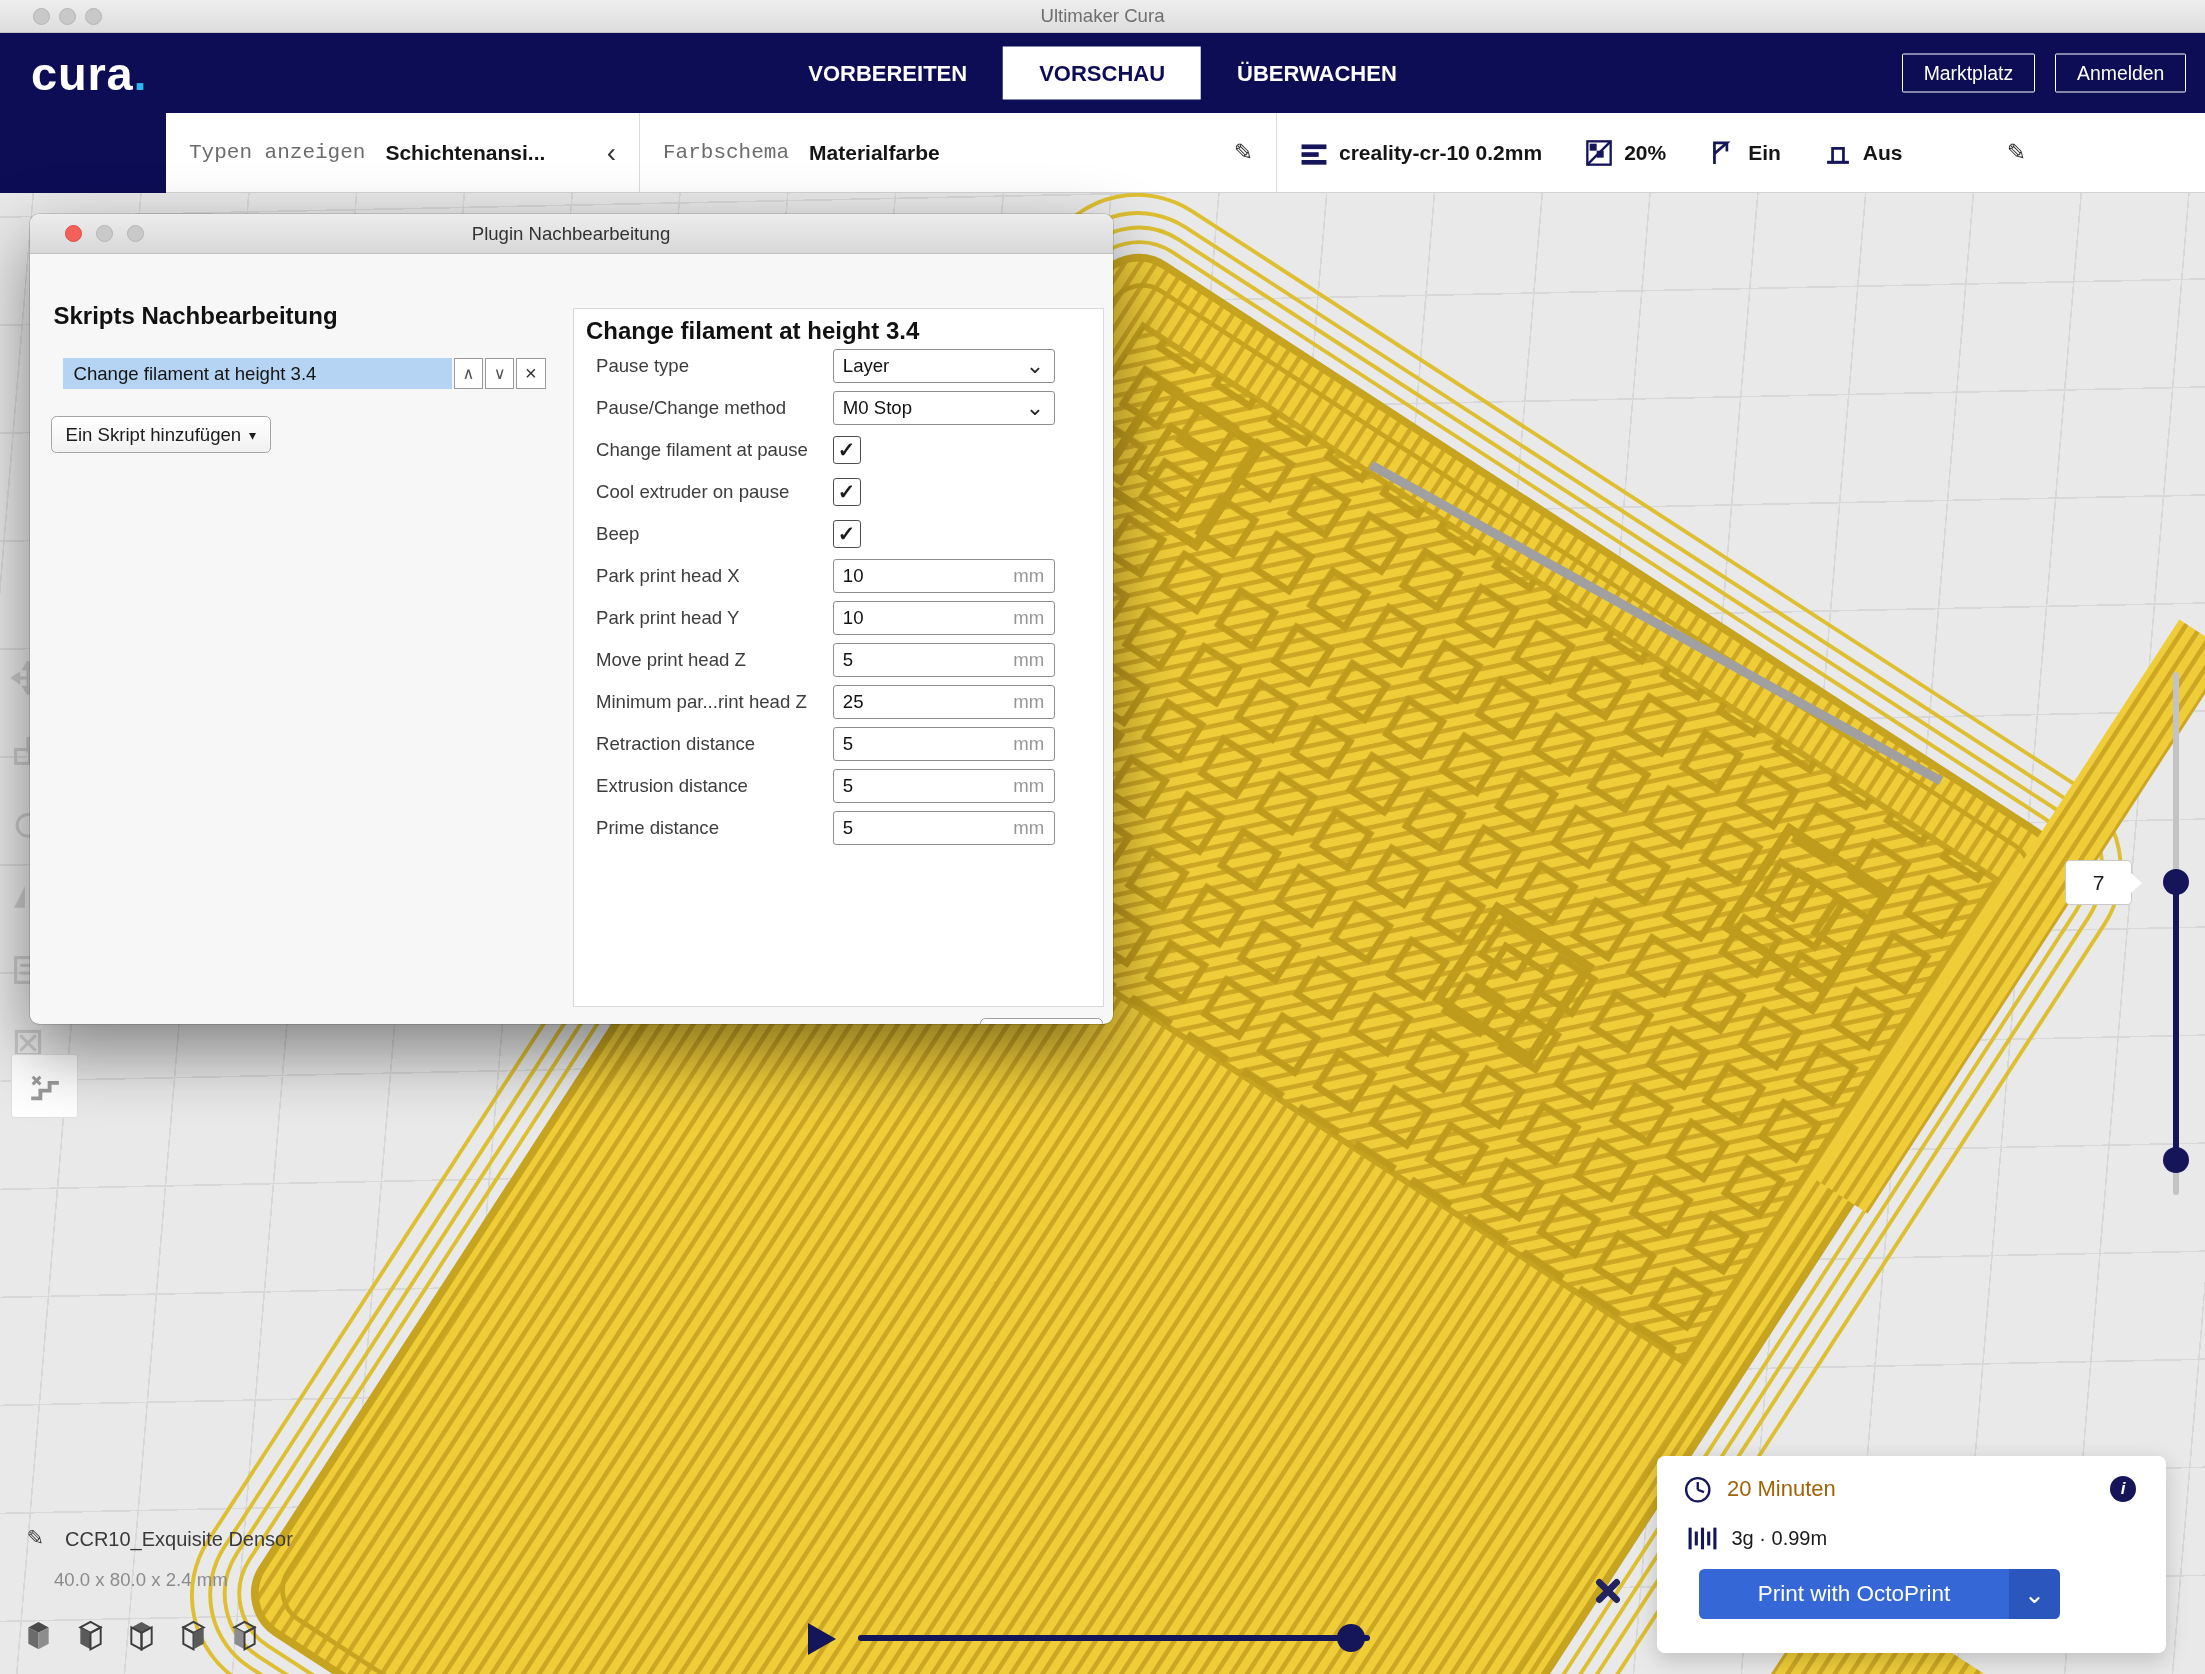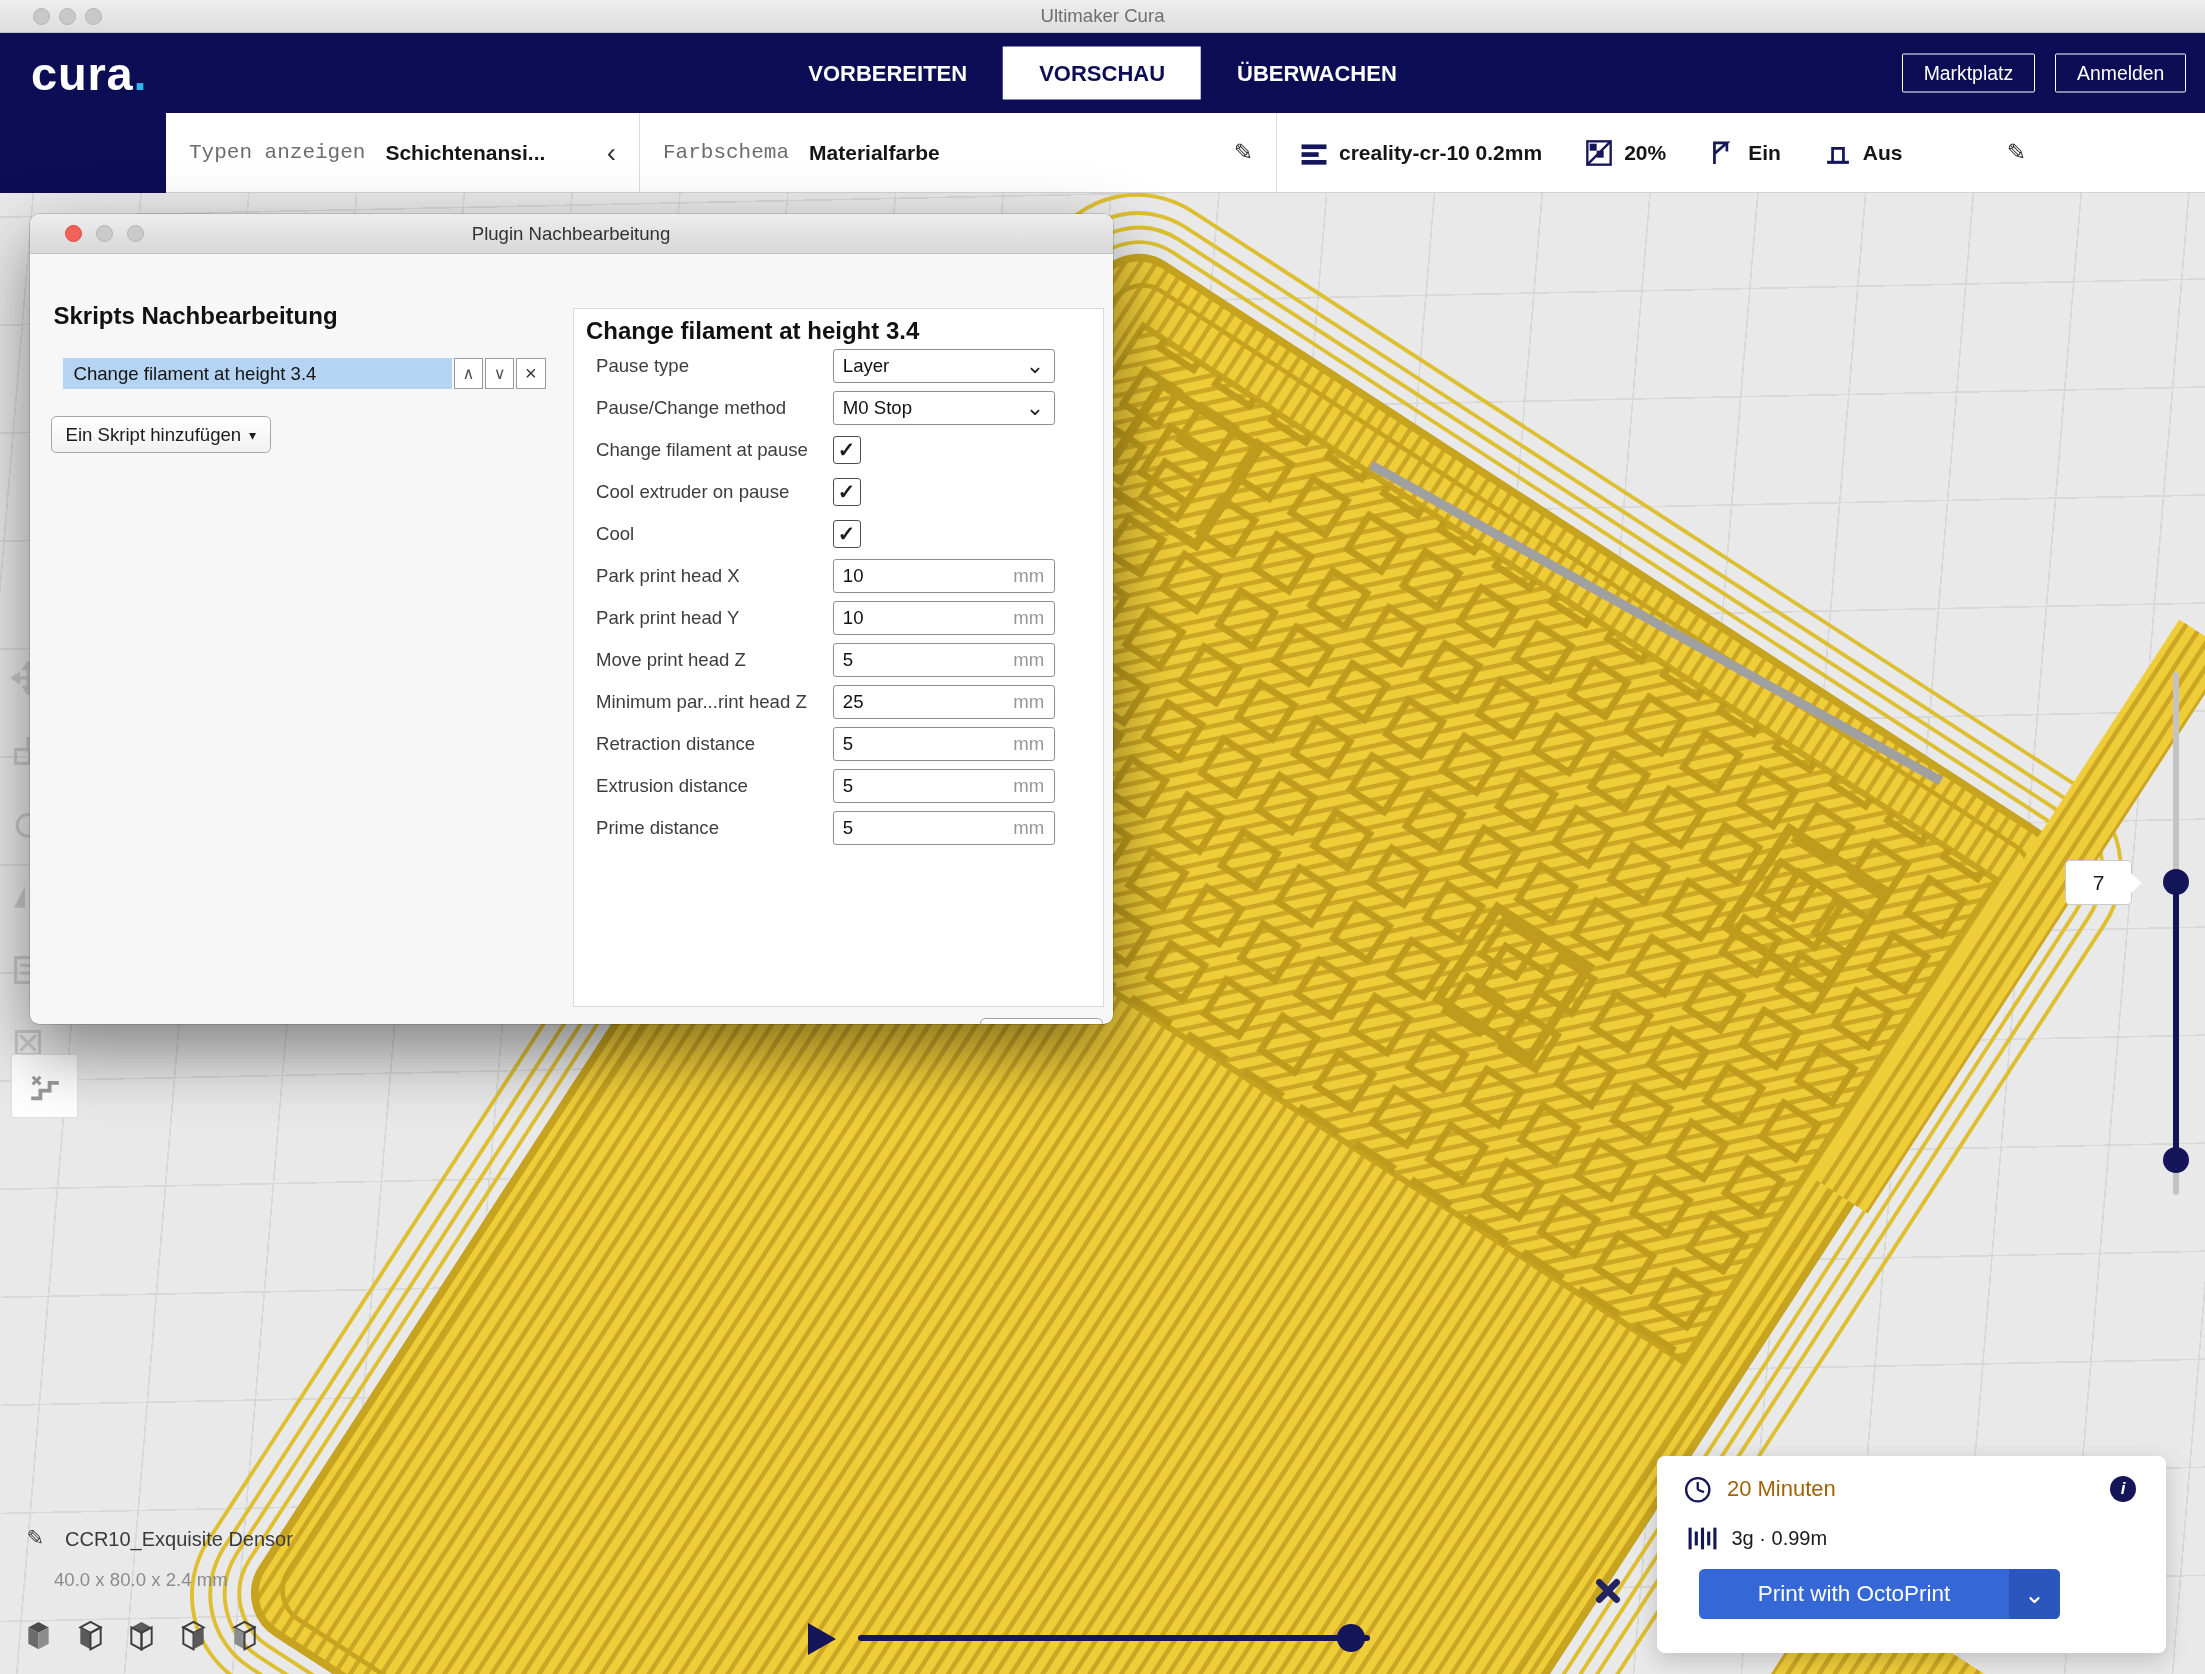--- a/index.html
+++ b/index.html
@@ -417,21 +417,21 @@
             </div>
             <div class="frow">
               <span class="flabel">Change filament at pause</span>
               <div class="ctl-check">✓</div>
             </div>
             <div class="frow">
               <span class="flabel">Cool extruder on pause</span>
               <div class="ctl-check">✓</div>
             </div>
             <div class="frow">
-              <span class="flabel">Cool</span>
+              <span class="flabel">Beep</span>
               <div class="ctl-check">✓</div>
             </div>
             <div class="frow">
               <span class="flabel">Park print head X</span>
               <div class="ctl">
                 <span>10</span>
                 <span class="suffix">mm</span>
               </div>
             </div>
             <div class="frow">

